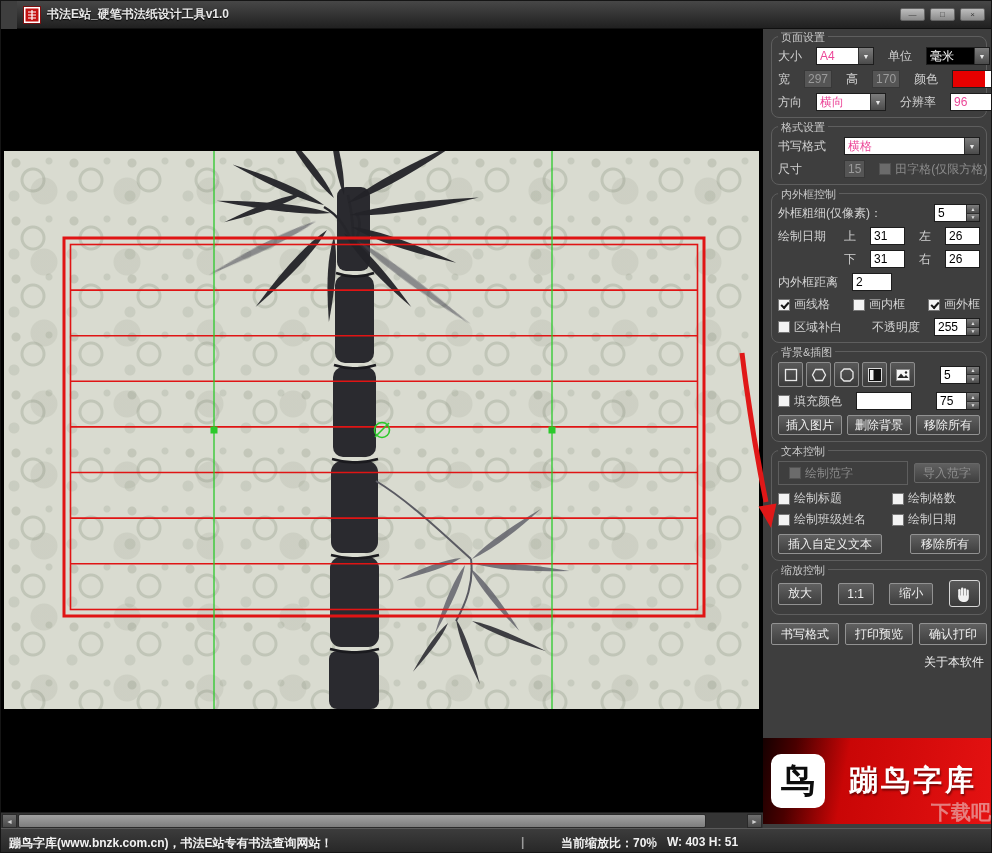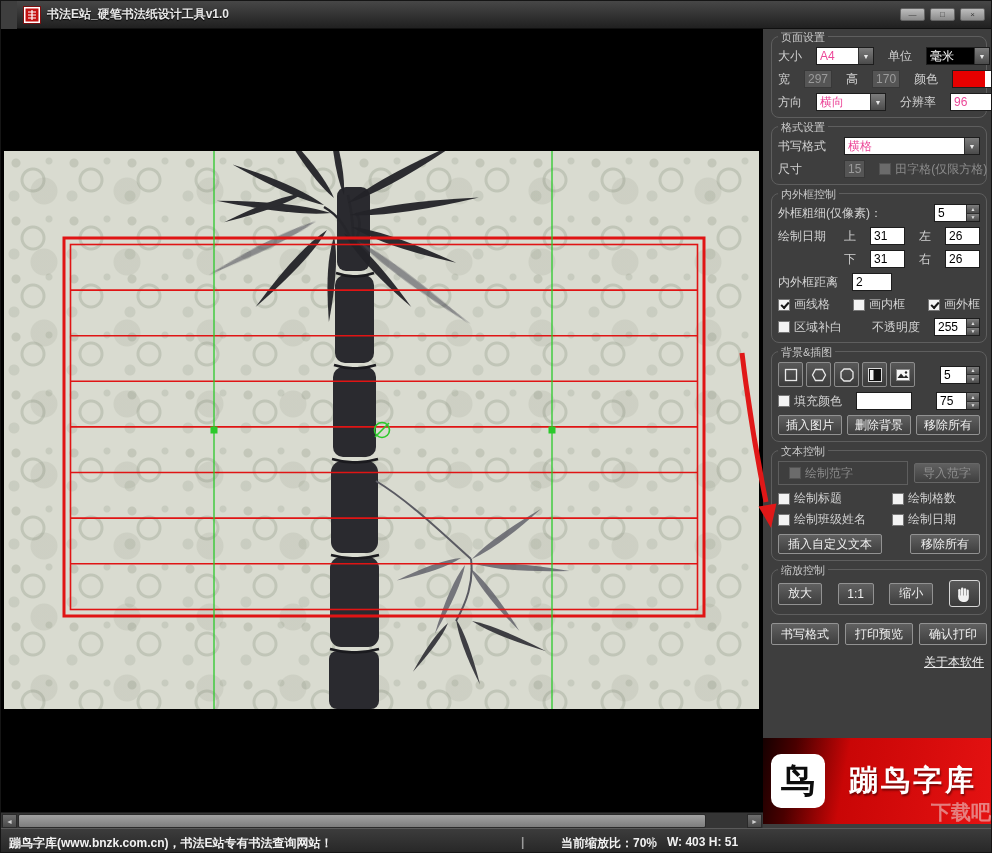--- a/index.html
+++ b/index.html
@@ -70,21 +70,21 @@
   .hand-btn{width:31px;height:27px;background:linear-gradient(#585858,#3b3b3b);border:1px solid #d6d6d6;border-radius:3px;display:flex;align-items:center;justify-content:center}
   .swatch-pair{display:flex;height:18px;border:1px solid #1d1d1d;flex:none}
   .swatch-red{width:32px;background:#e60000}
   .swatch-white{width:32px;background:#fff}
   .swatch-fill{width:56px;height:18px;background:#fff;border:1px solid #1d1d1d;flex:none}
   .subbox{flex:1;height:24px;border:1px solid #5e5e5e;display:flex;align-items:center;padding-left:10px}
   .w30{width:30px}.w34{width:34px}.w36{width:36px}.w40{width:40px}.w44{width:44px}.w46{width:46px}.w58{width:58px}.w64{width:64px}.w70{width:70px}.flex1{flex:1}
   .actions-row{display:flex;gap:6px;margin-top:8px}
   .actions-row .btn{flex:1;height:22px}
   .about{text-align:right;margin:7px 3px 0 0}
-  .about-link{color:#ececec;font-size:12px;text-decoration:underline;cursor:pointer}
+  .about-link{color:#ececec;font-size:12px;cursor:pointer}
 
   
   .banner{position:absolute;left:762px;top:737px;width:230px;height:86px;overflow:hidden;display:flex;align-items:center;
     background:linear-gradient(100deg,#150000 0%,#4a0000 14%,#c90606 36%,#e51212 100%)}
   .banner-left{width:70px;display:flex;align-items:center;justify-content:center;flex:none}
   .banner-logo{width:54px;height:54px;background:#fff;border-radius:10px;display:flex;align-items:center;justify-content:center;font-size:34px;font-weight:bold;color:#0d0d0d}
   .banner-text{flex:1;text-align:center;color:#fff}
   .banner-brand{font-size:29px;font-weight:bold;letter-spacing:3px;text-shadow:1px 2px 2px rgba(0,0,0,.45)}
   .banner-url{font-size:19px;margin-top:2px;letter-spacing:1px}
   .banner-watermark{position:absolute;right:2px;bottom:-2px;font-size:20px;font-weight:bold;color:rgba(238,238,238,.5)}

